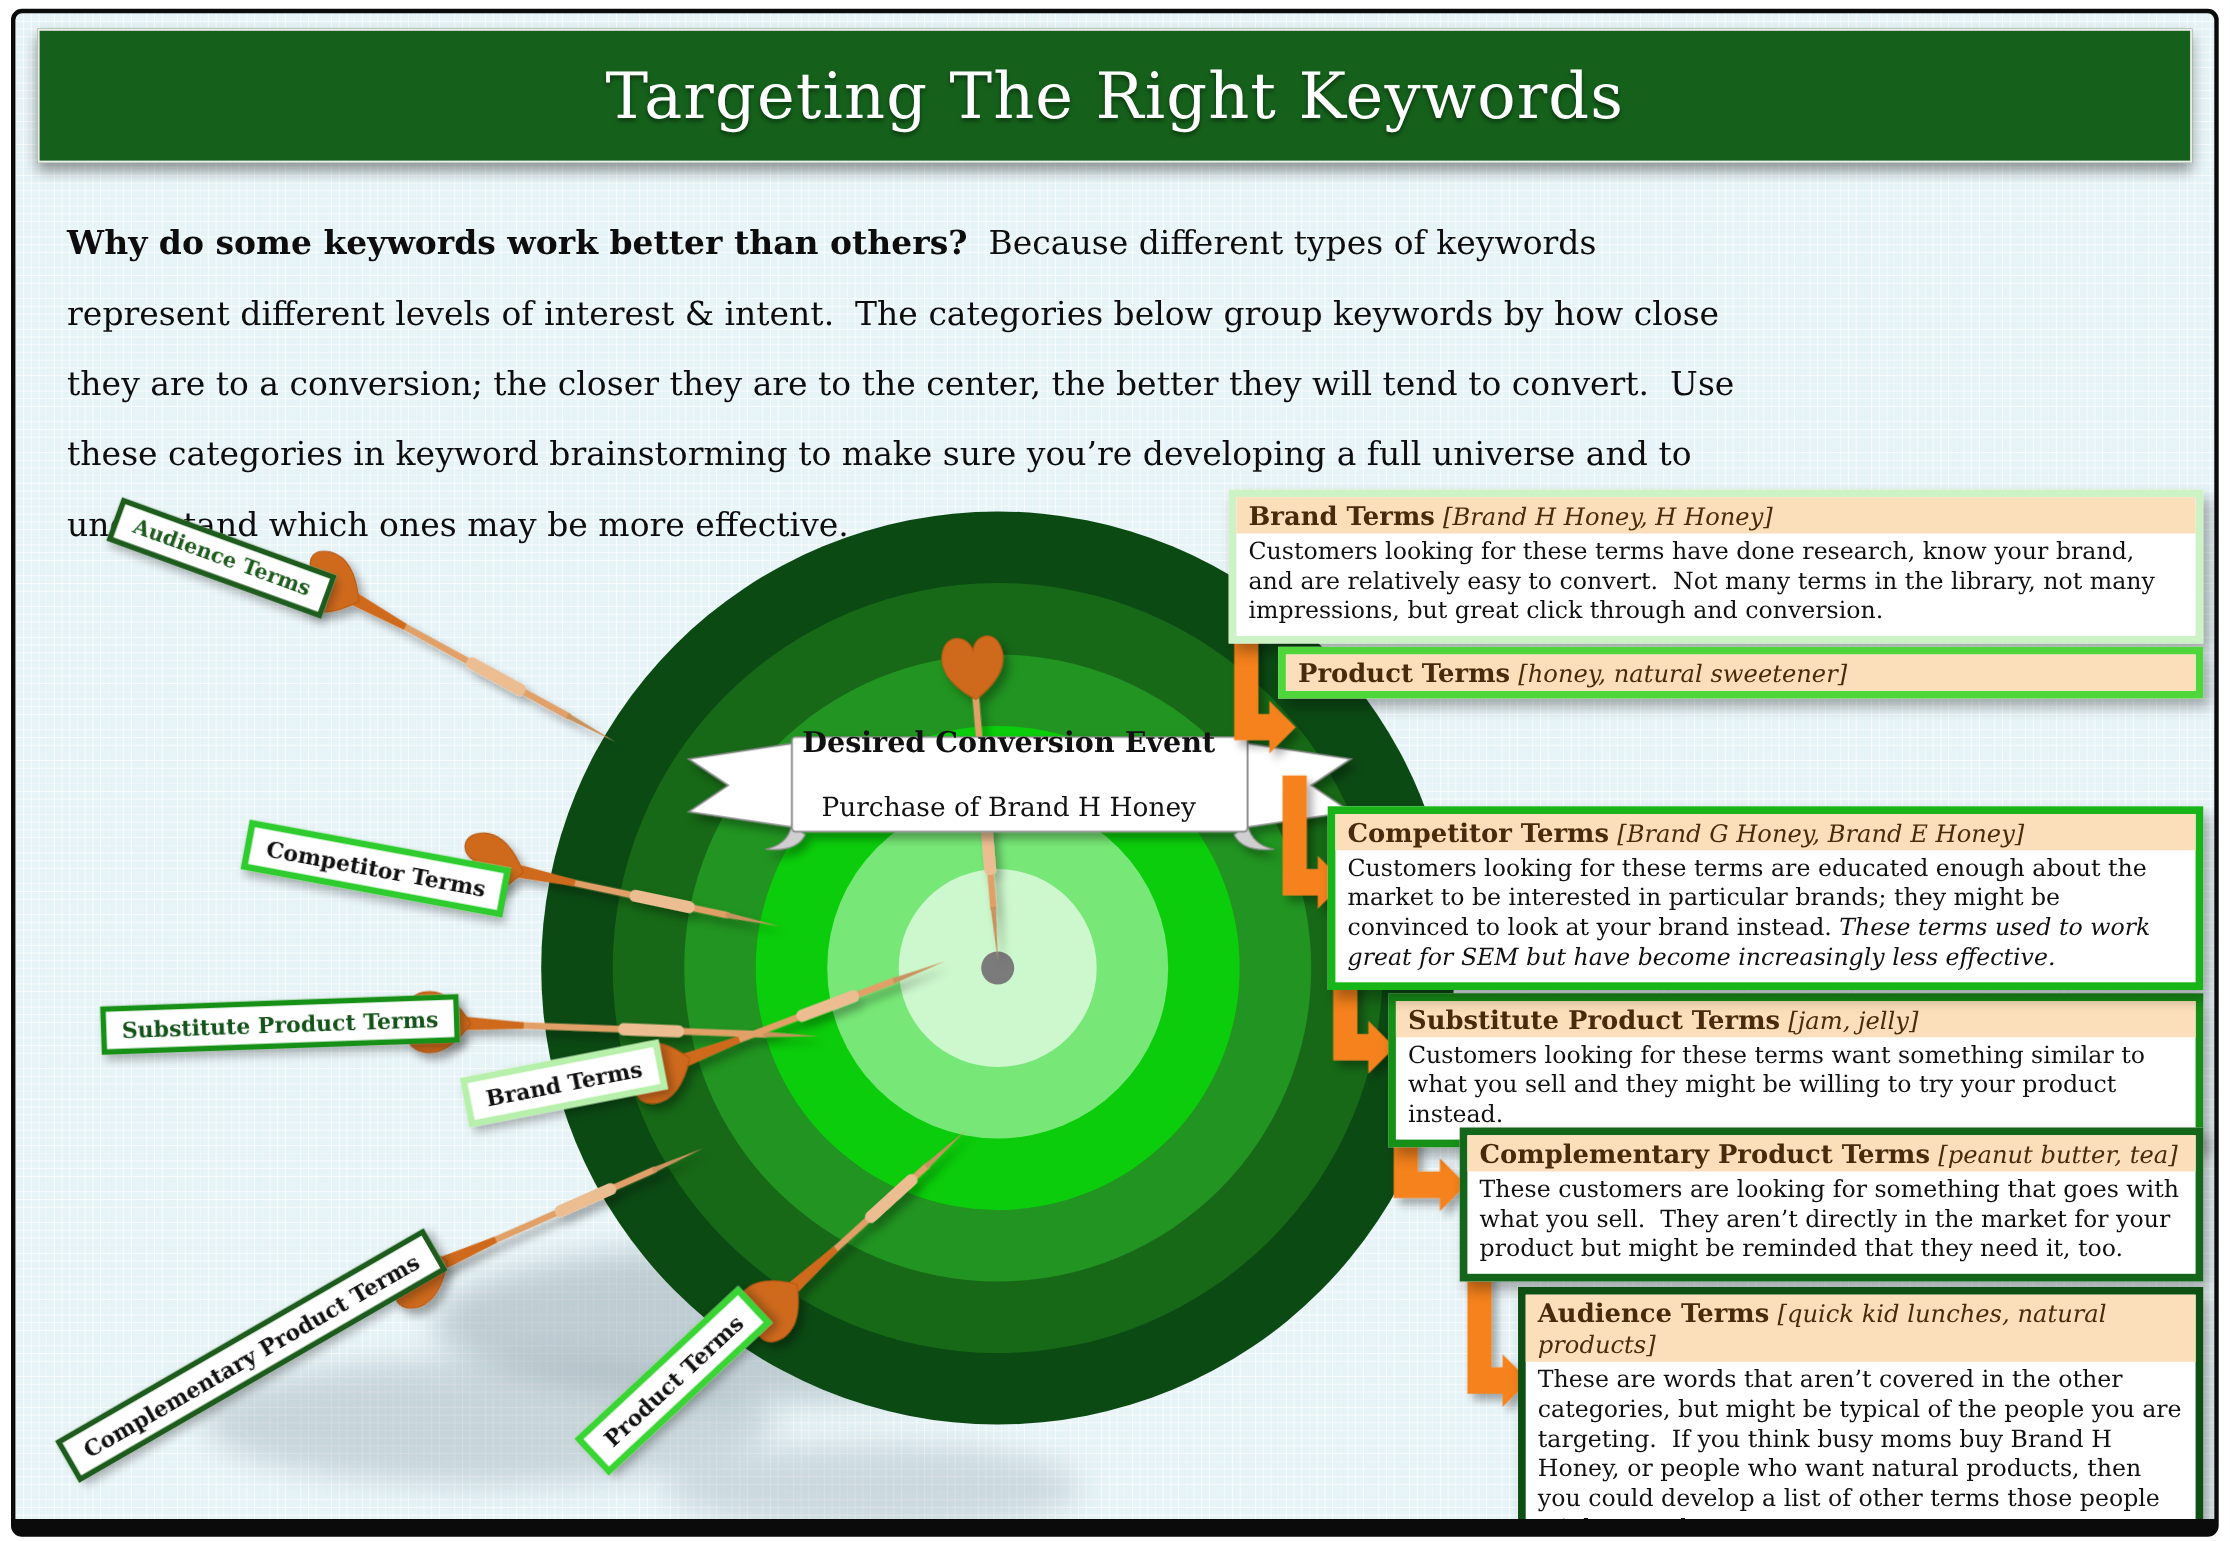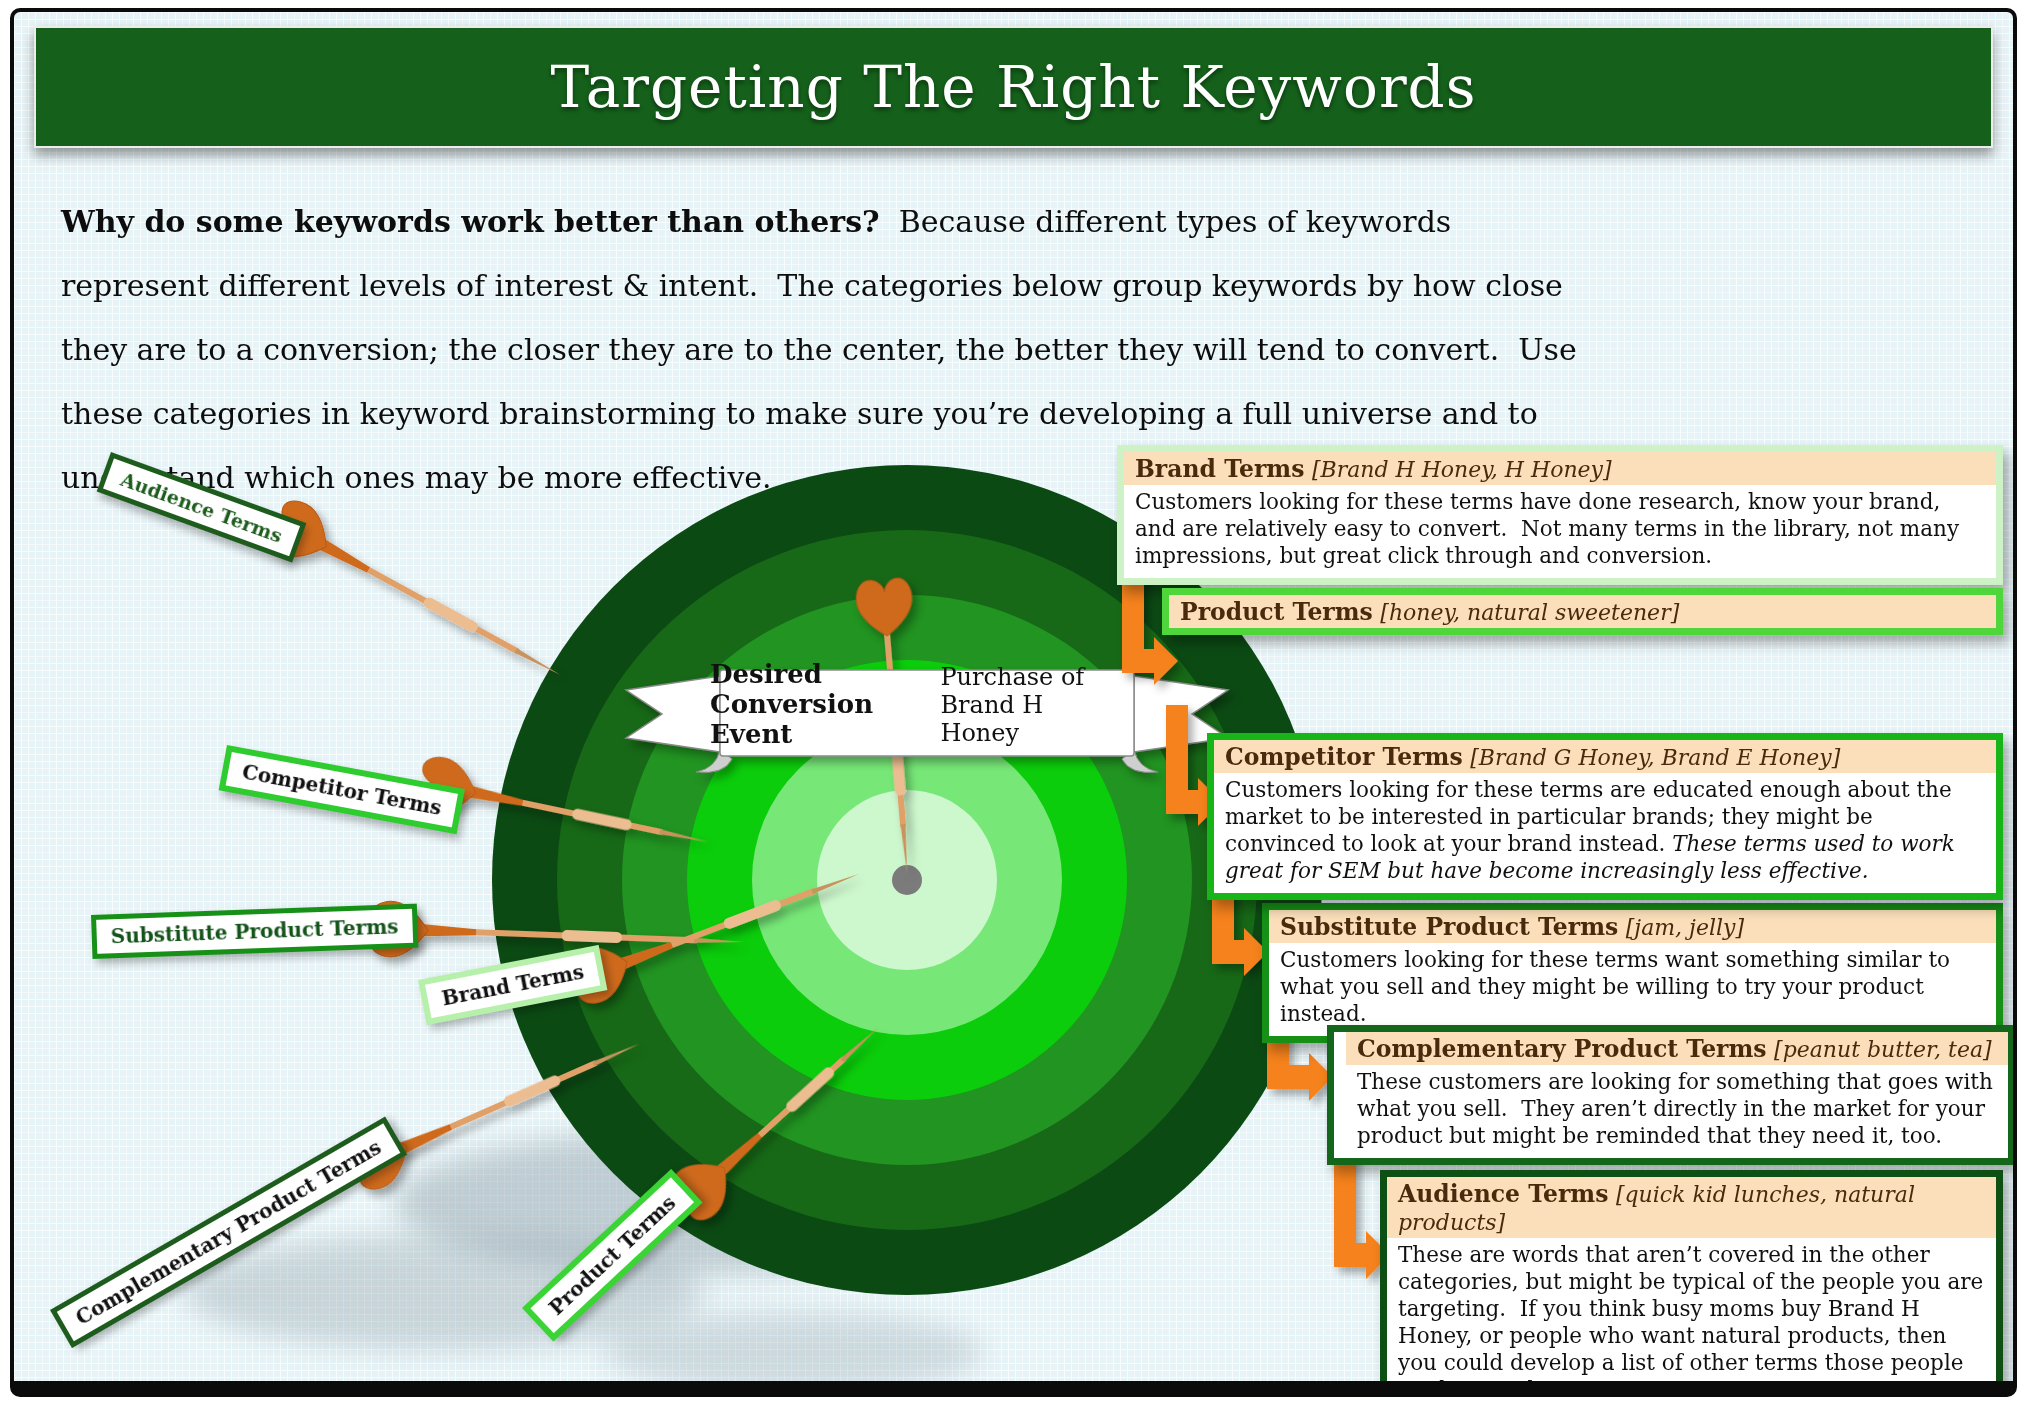--- a/index.html
+++ b/index.html
@@ -14,21 +14,21 @@
     background-size:7px 7px,7px 7px,28px 28px,28px 28px;}
   .titlebar{position:absolute;left:20px;top:14px;right:20px;height:118px;background:#15611b;
     border:2px solid #ececec;box-shadow:0 7px 12px rgba(0,0,0,.4);
     display:flex;align-items:center;justify-content:center;}
   .titlebar span{color:#fff;font-size:58px;letter-spacing:1px;text-shadow:0 3px 4px rgba(0,0,0,.45);}
   .intro{position:absolute;left:47px;top:178px;width:1520px;font-size:30px;line-height:64px;color:#0d0d0d;white-space:pre-wrap;margin:0;}
   .intro b{font-weight:bold;}
   .scene{position:absolute;left:0;top:0;width:2027px;height:1401px;z-index:1;}
   
   .banner-text{position:absolute;left:696px;top:650px;width:414px;height:84px;z-index:2;
-    display:flex;flex-direction:row;align-items:center;justify-content:center;gap:28px;}
+    display:flex;flex-direction:column;align-items:center;justify-content:center;gap:28px;}
   .banner-text .b1{font-weight:bold;font-size:26px;color:#111;}
   .banner-text .b2{font-size:24px;color:#111;margin-top:1px;}
   
   .dlabel{position:absolute;z-index:2;background:#fff;font-weight:bold;font-size:20px;padding:5px 14px;
     white-space:nowrap;transform-origin:left top;box-shadow:4px 5px 8px rgba(0,0,0,.28);color:#111;}
   .dl1{left:97px;top:440px;transform:rotate(20deg);border:5px solid #1d5c1d;color:#1d5c1d;font-size:19px;}
   .dl2{left:213px;top:733px;transform:rotate(10.5deg);border:6px solid #2ecc2e;}
   .dl3{left:77px;top:903px;transform:rotate(-2deg);border:5px solid #169016;color:#14541a;}
   .dl4{left:404px;top:968px;transform:rotate(-11deg);border:6px solid #b7f0ab;}
   .dl5{left:36px;top:1298px;transform:rotate(-30deg);border:5px solid #1d5c1d;}
@@ -38,21 +38,21 @@
   .callout .chead{background:#fbdfba;padding:3px 11px 2px;font-size:23.5px;color:#4a2a0c;}
   .callout .chead .ct{font-weight:bold;}
   .callout .chead .cx{font-style:italic;font-size:22px;}
   .callout .cbody{padding:3px 11px 9px;font-size:21.5px;line-height:27px;color:#101010;white-space:pre-wrap;}
   .callout .cbody .lead{font-weight:bold;}
   .callout .cbody .tail{font-style:italic;}
   .co1{left:1103px;top:433px;width:872px;border:7px solid #cdf2c6;}
   .co2{left:1148px;top:576px;width:827px;border:7px solid #4fd63a;}
   .co3{left:1193px;top:721px;width:782px;border:7px solid #17b517;}
   .co4{left:1248px;top:891px;width:727px;border:7px solid #169016;}
-  .co5{left:1313px;top:1013px;width:662px;border:7px solid #14661a;padding-left:12px;}
+  .co5{left:1313px;top:1013px;width:662px;border:7px solid #14661a;}
   .co6{left:1366px;top:1158px;width:609px;border:7px solid #0e4f14;}
 </style>
 </head>
 <body>
 
 <div class="page">
  <div class="frame">
 
   <div class="titlebar">
     <span>Targeting The Right Keywords</span>

